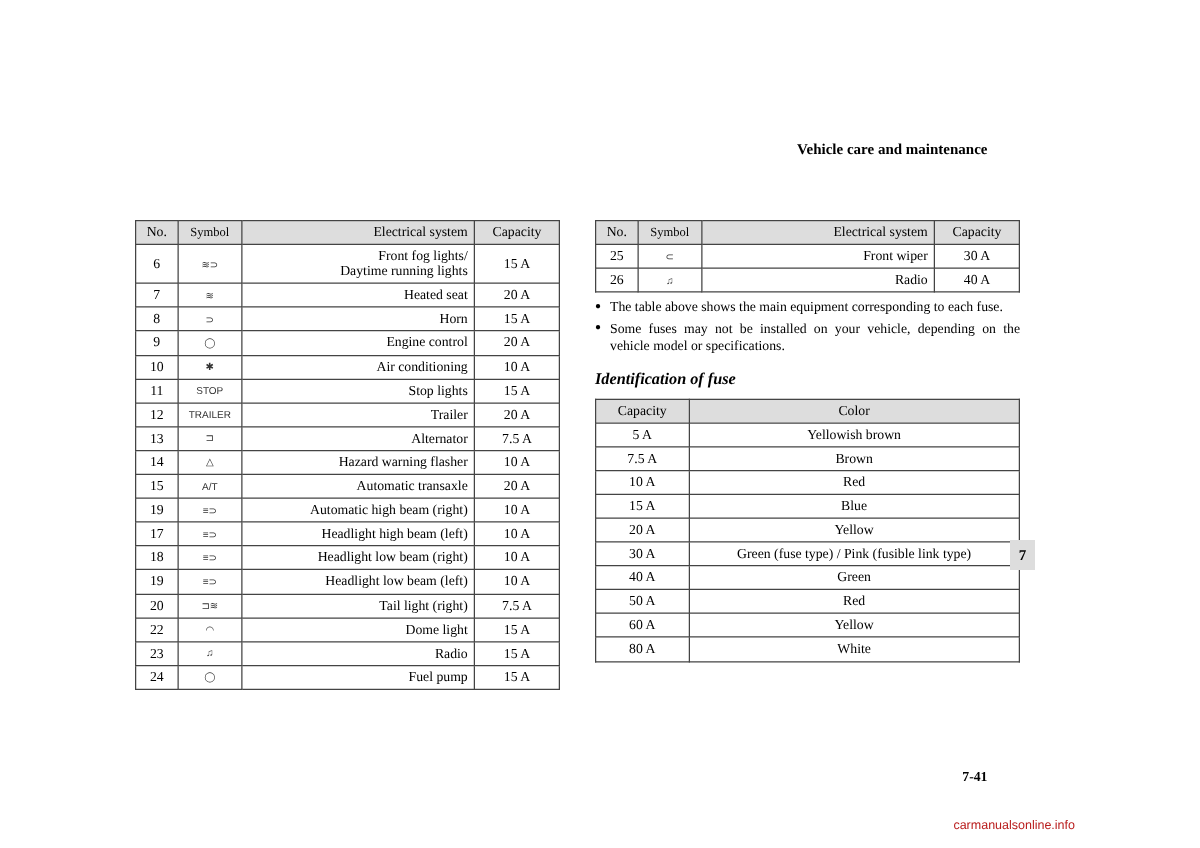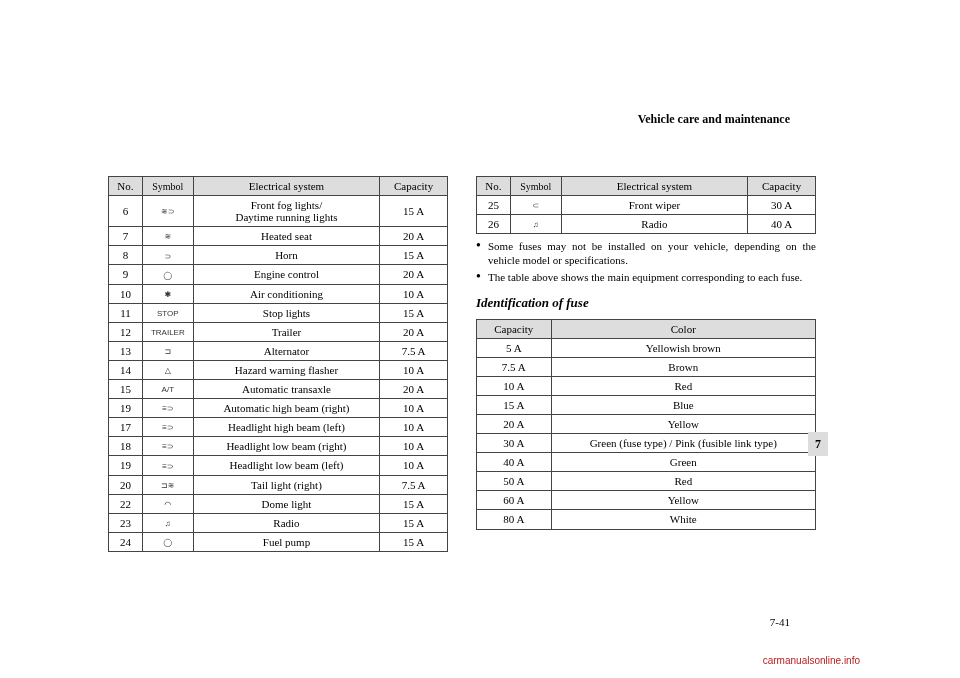--- a/index.html
+++ b/index.html
@@ -42,21 +42,21 @@
     padding: 3px 5px;
     vertical-align: middle;
   }
   th {
     background: #ddd;
     font-weight: normal;
     text-align: center;
   }
   .c-no   { width: 10%; text-align: center; }
   .c-sym  { width: 15%; text-align: center; font-size: 10px; }
-  .c-sys  { width: 55%; text-align: center; }
+  .c-sys  { width: 55%; text-align: right; }
   .c-cap  { width: 20%; text-align: center; }
   .fuse-cap { width: 22%; text-align: center; }
   .fuse-col { width: 78%; text-align: center; }
   .notes {
     list-style: none;
     padding: 0;
     margin: 6px 0 10px 0;
     font-size: 11px;
     line-height: 1.25;
     text-align: justify;
@@ -77,21 +77,21 @@
     font-style: italic;
     font-weight: bold;
     font-size: 13px;
     margin: 10px 0 8px 0;
   }
   .page-num {
     position: absolute;
     right: 110px;
     bottom: 50px;
     font-size: 11px;
-    font-weight: normal;
+    font-weight: bold;
     margin-left: 13px;
   }
   .section-tab {
     position: absolute;
     right: 72px;
     top: 432px;
     width: 20px;
     height: 24px;
     background: #ddd;
     font-size: 12px;
@@ -262,22 +262,22 @@
             <tr>
               <td class="c-no">26</td>
               <td class="c-sym"><span class="sym">♫</span></td>
               <td class="c-sys">Radio</td>
               <td class="c-cap">40 A</td>
             </tr>
           </tbody>
       </table>
 
       <ul class="notes">
+        <li>The table above shows the main equipment corresponding to each fuse.</li>
         <li>Some fuses may not be installed on your vehicle, depending on the vehicle model or specifications.</li>
-        <li>The table above shows the main equipment corresponding to each fuse.</li>
       </ul>
 
       <div class="subhead">Identification of fuse</div>
 
       <table>
         <thead>
           <tr>
             <th class="fuse-cap">Capacity</th>
             <th class="fuse-col">Color</th>
           </tr>

